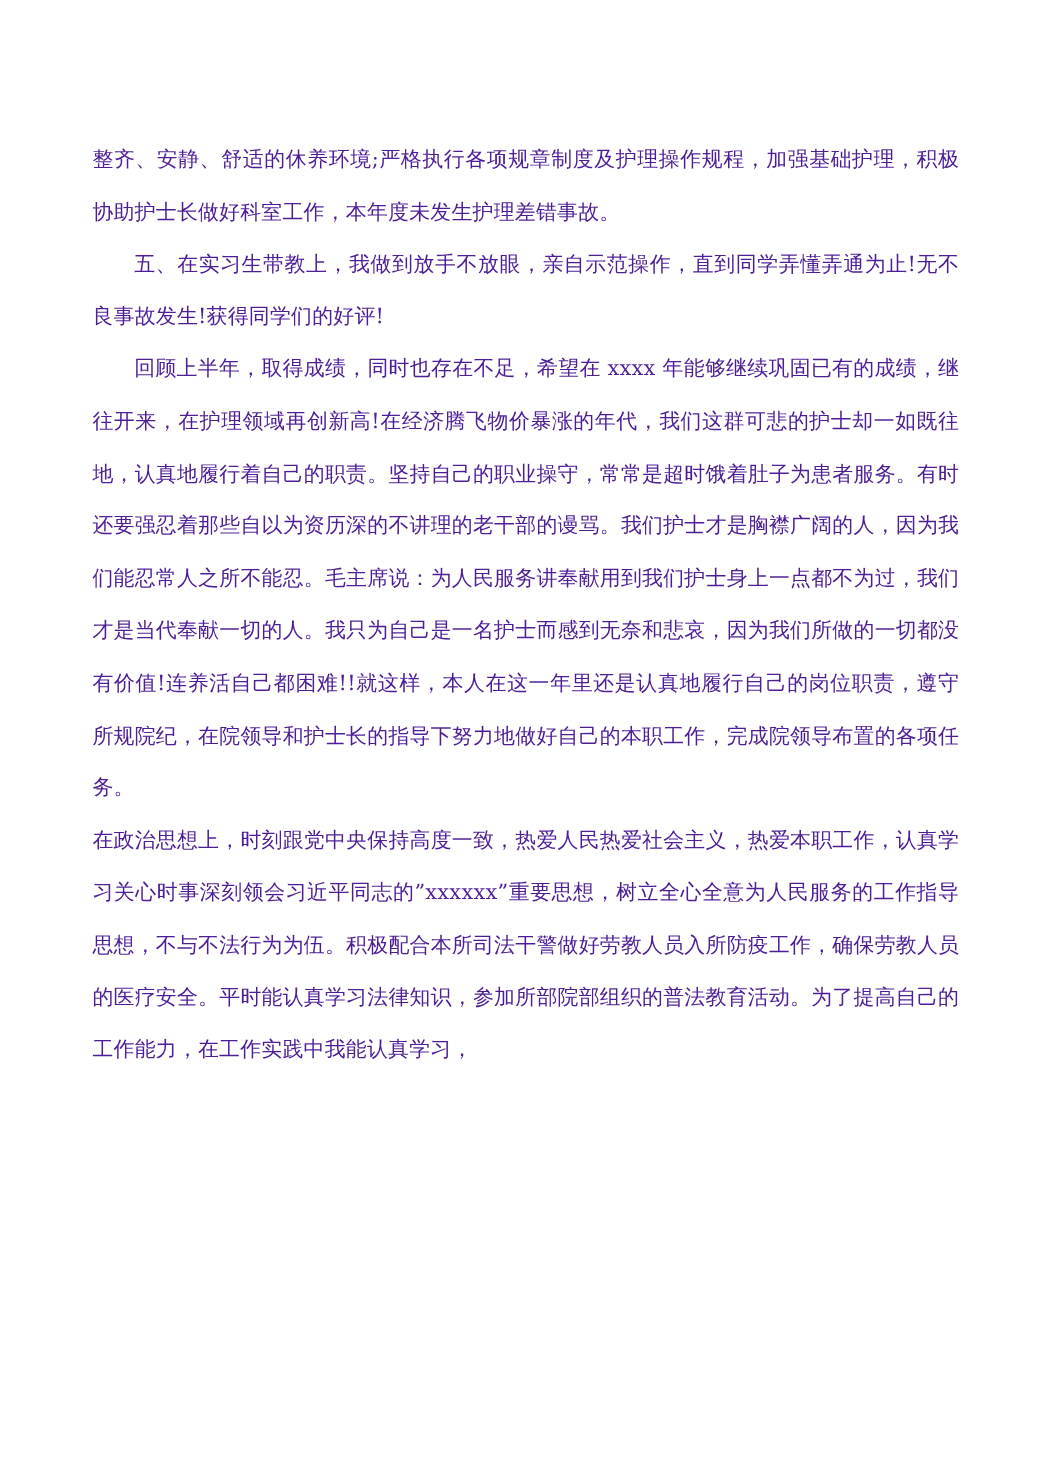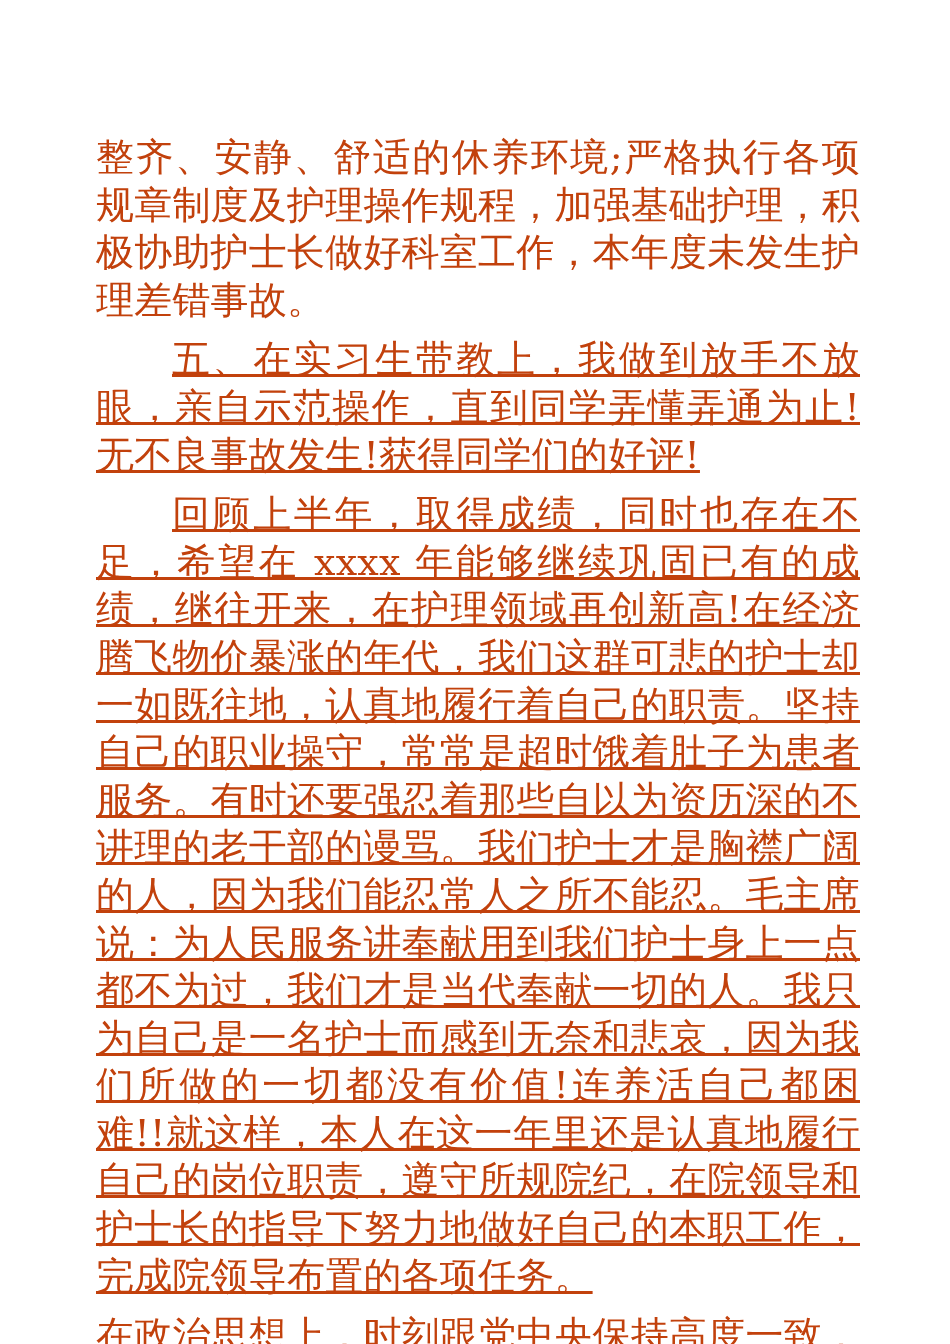--- a/index.html
+++ b/index.html
@@ -21,44 +21,43 @@
   }
 
   .text-body {
     position: absolute;
     left: 84px;
     top: 122px;
     width: 788px;
   }
 
   .para {
-    margin: 12px;
-    font-size: 38px;
+    margin: 0;
+    font-size: 19px;
     line-height: 47.6px;
     text-align: justify;
     text-justify: inter-character;
     text-align-last: left;
     letter-spacing: 0.2px;
     word-break: break-all;
-    color: #c2410c;
+    color: #4c1d95;
     font-weight: 400;
   }
 
   .para.indent {
     text-indent: 2em;
   }
 
   .para.flush {
     text-indent: 0;
   }
 
   
   .para + .para {
     margin-top: 0;
-    text-decoration: underline;
   }
 </style>
 </head>
 <body>
 
 <div class="page">
 
   <div class="text-body">
 
     <p class="para flush">整齐、安静、舒适的休养环境;严格执行各项规章制度及护理操作规程，加强基础护理，积极协助护士长做好科室工作，本年度未发生护理差错事故。</p>

